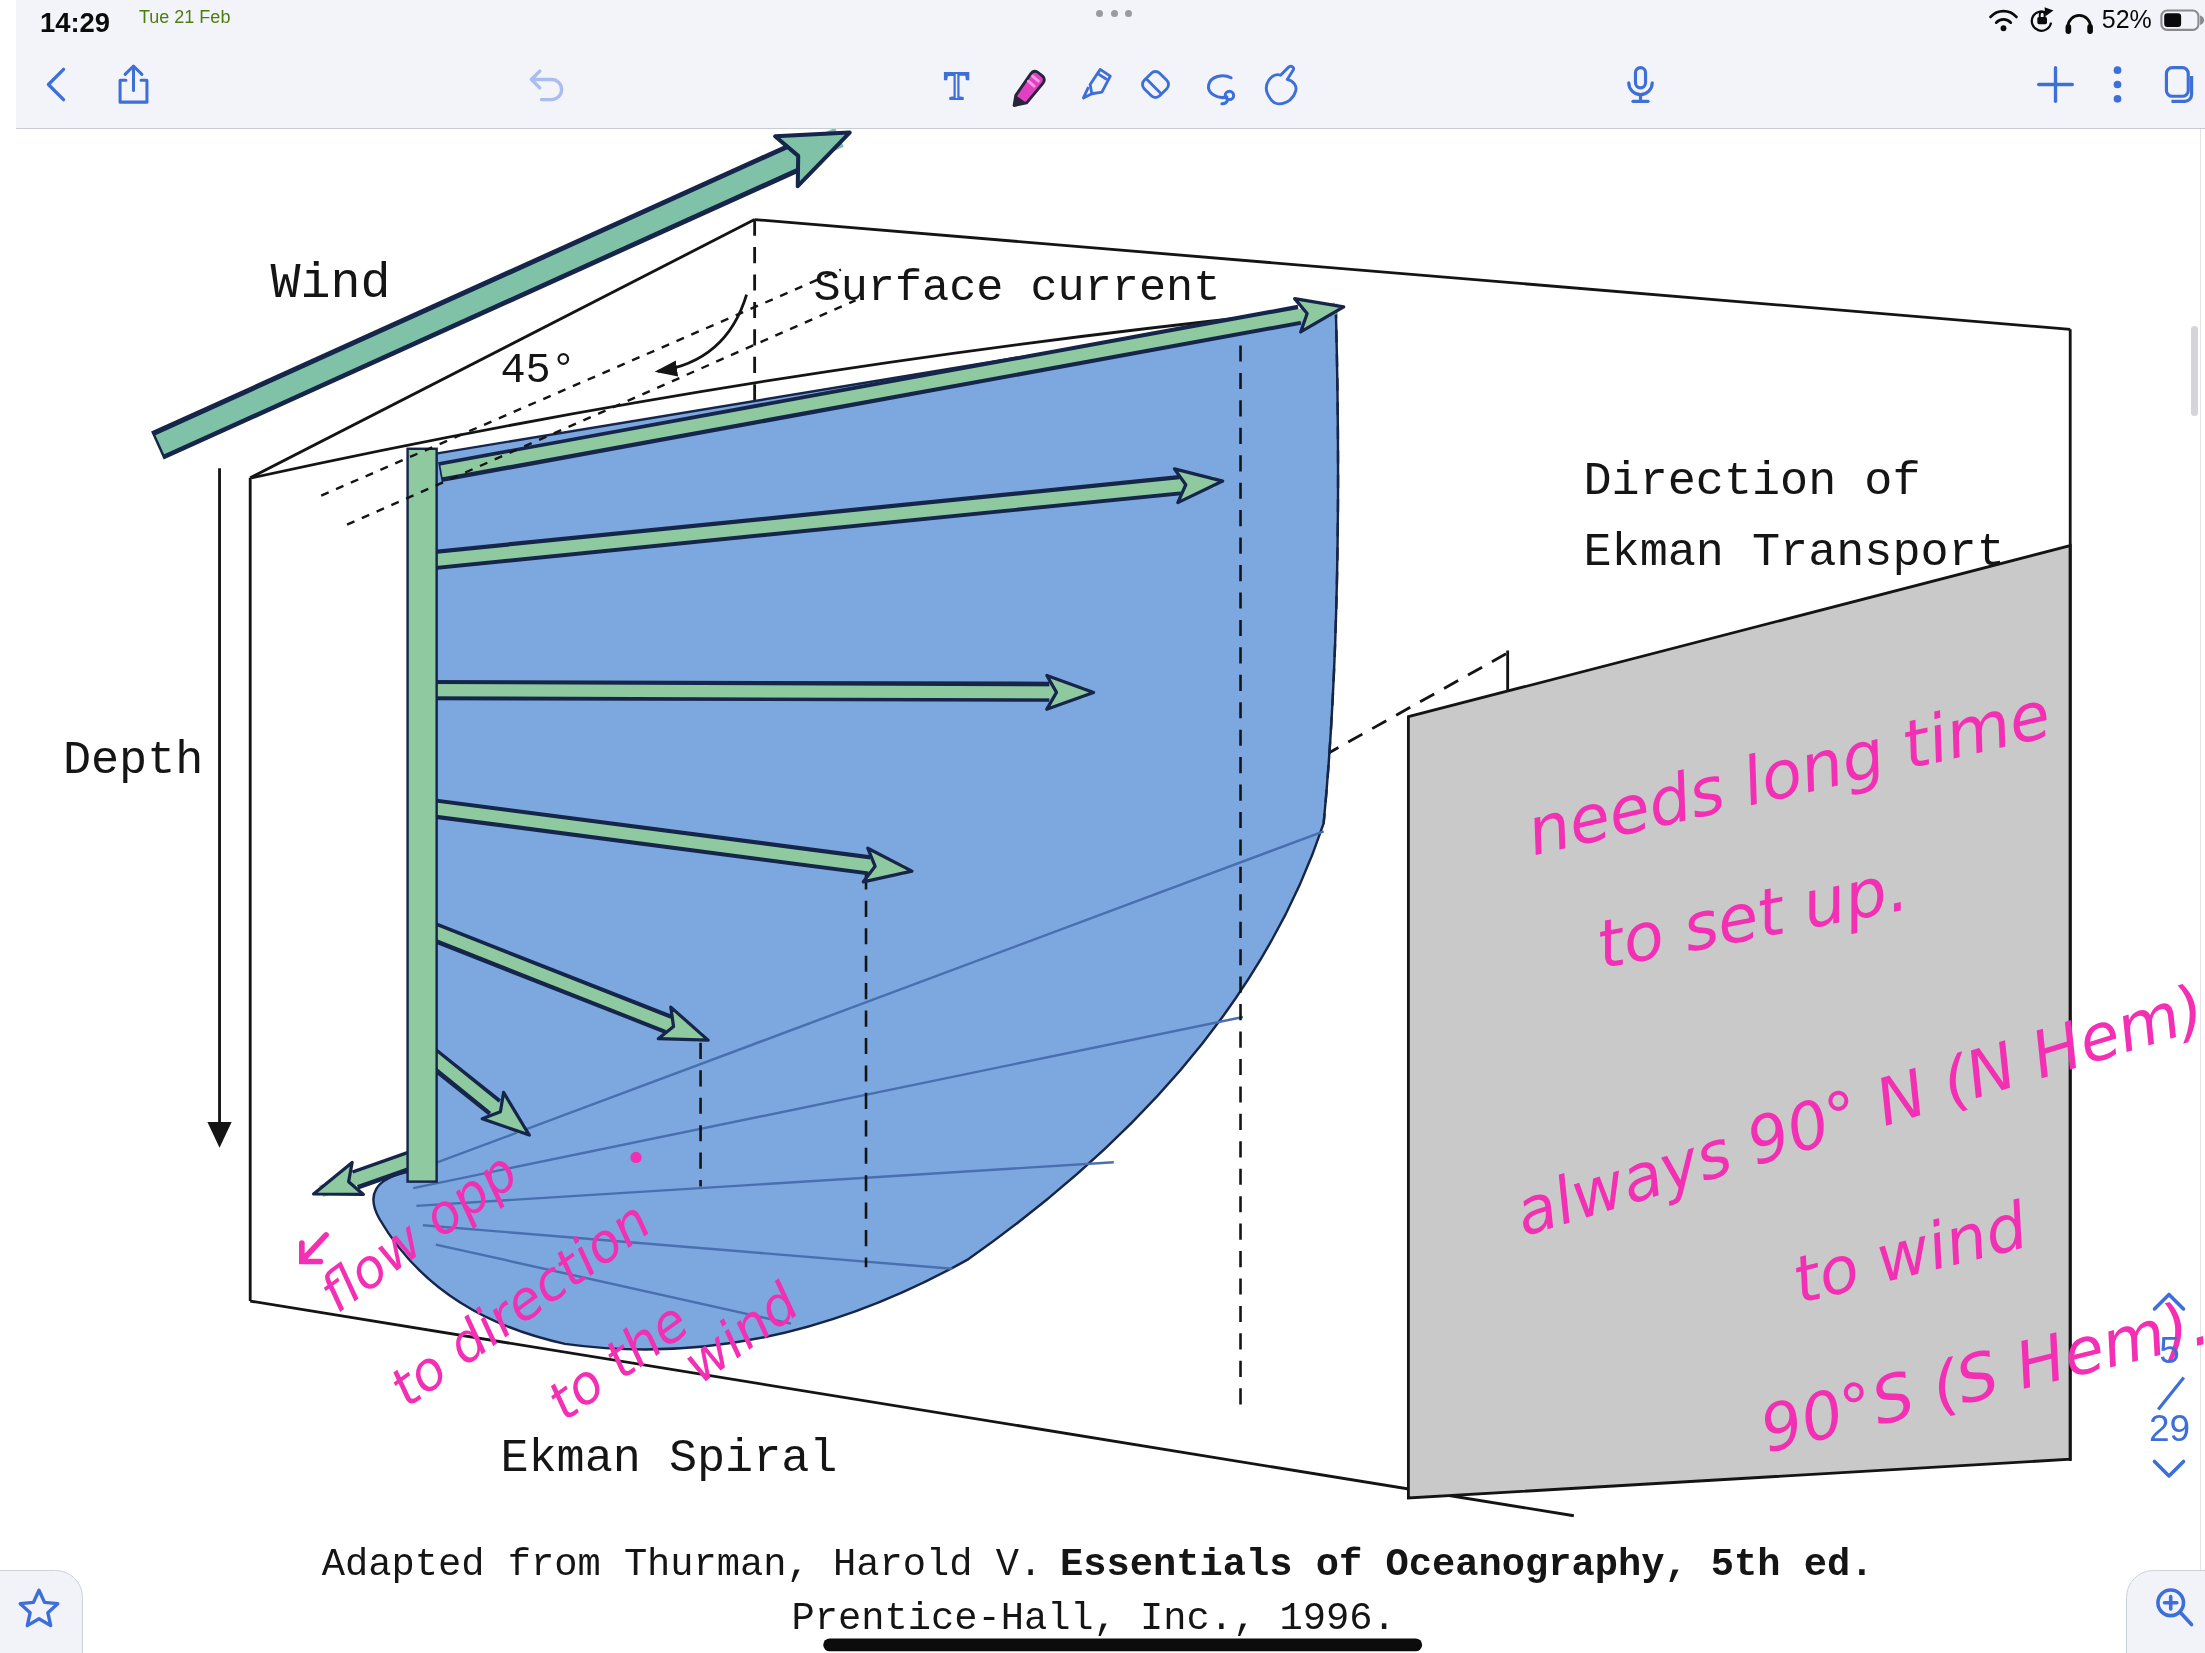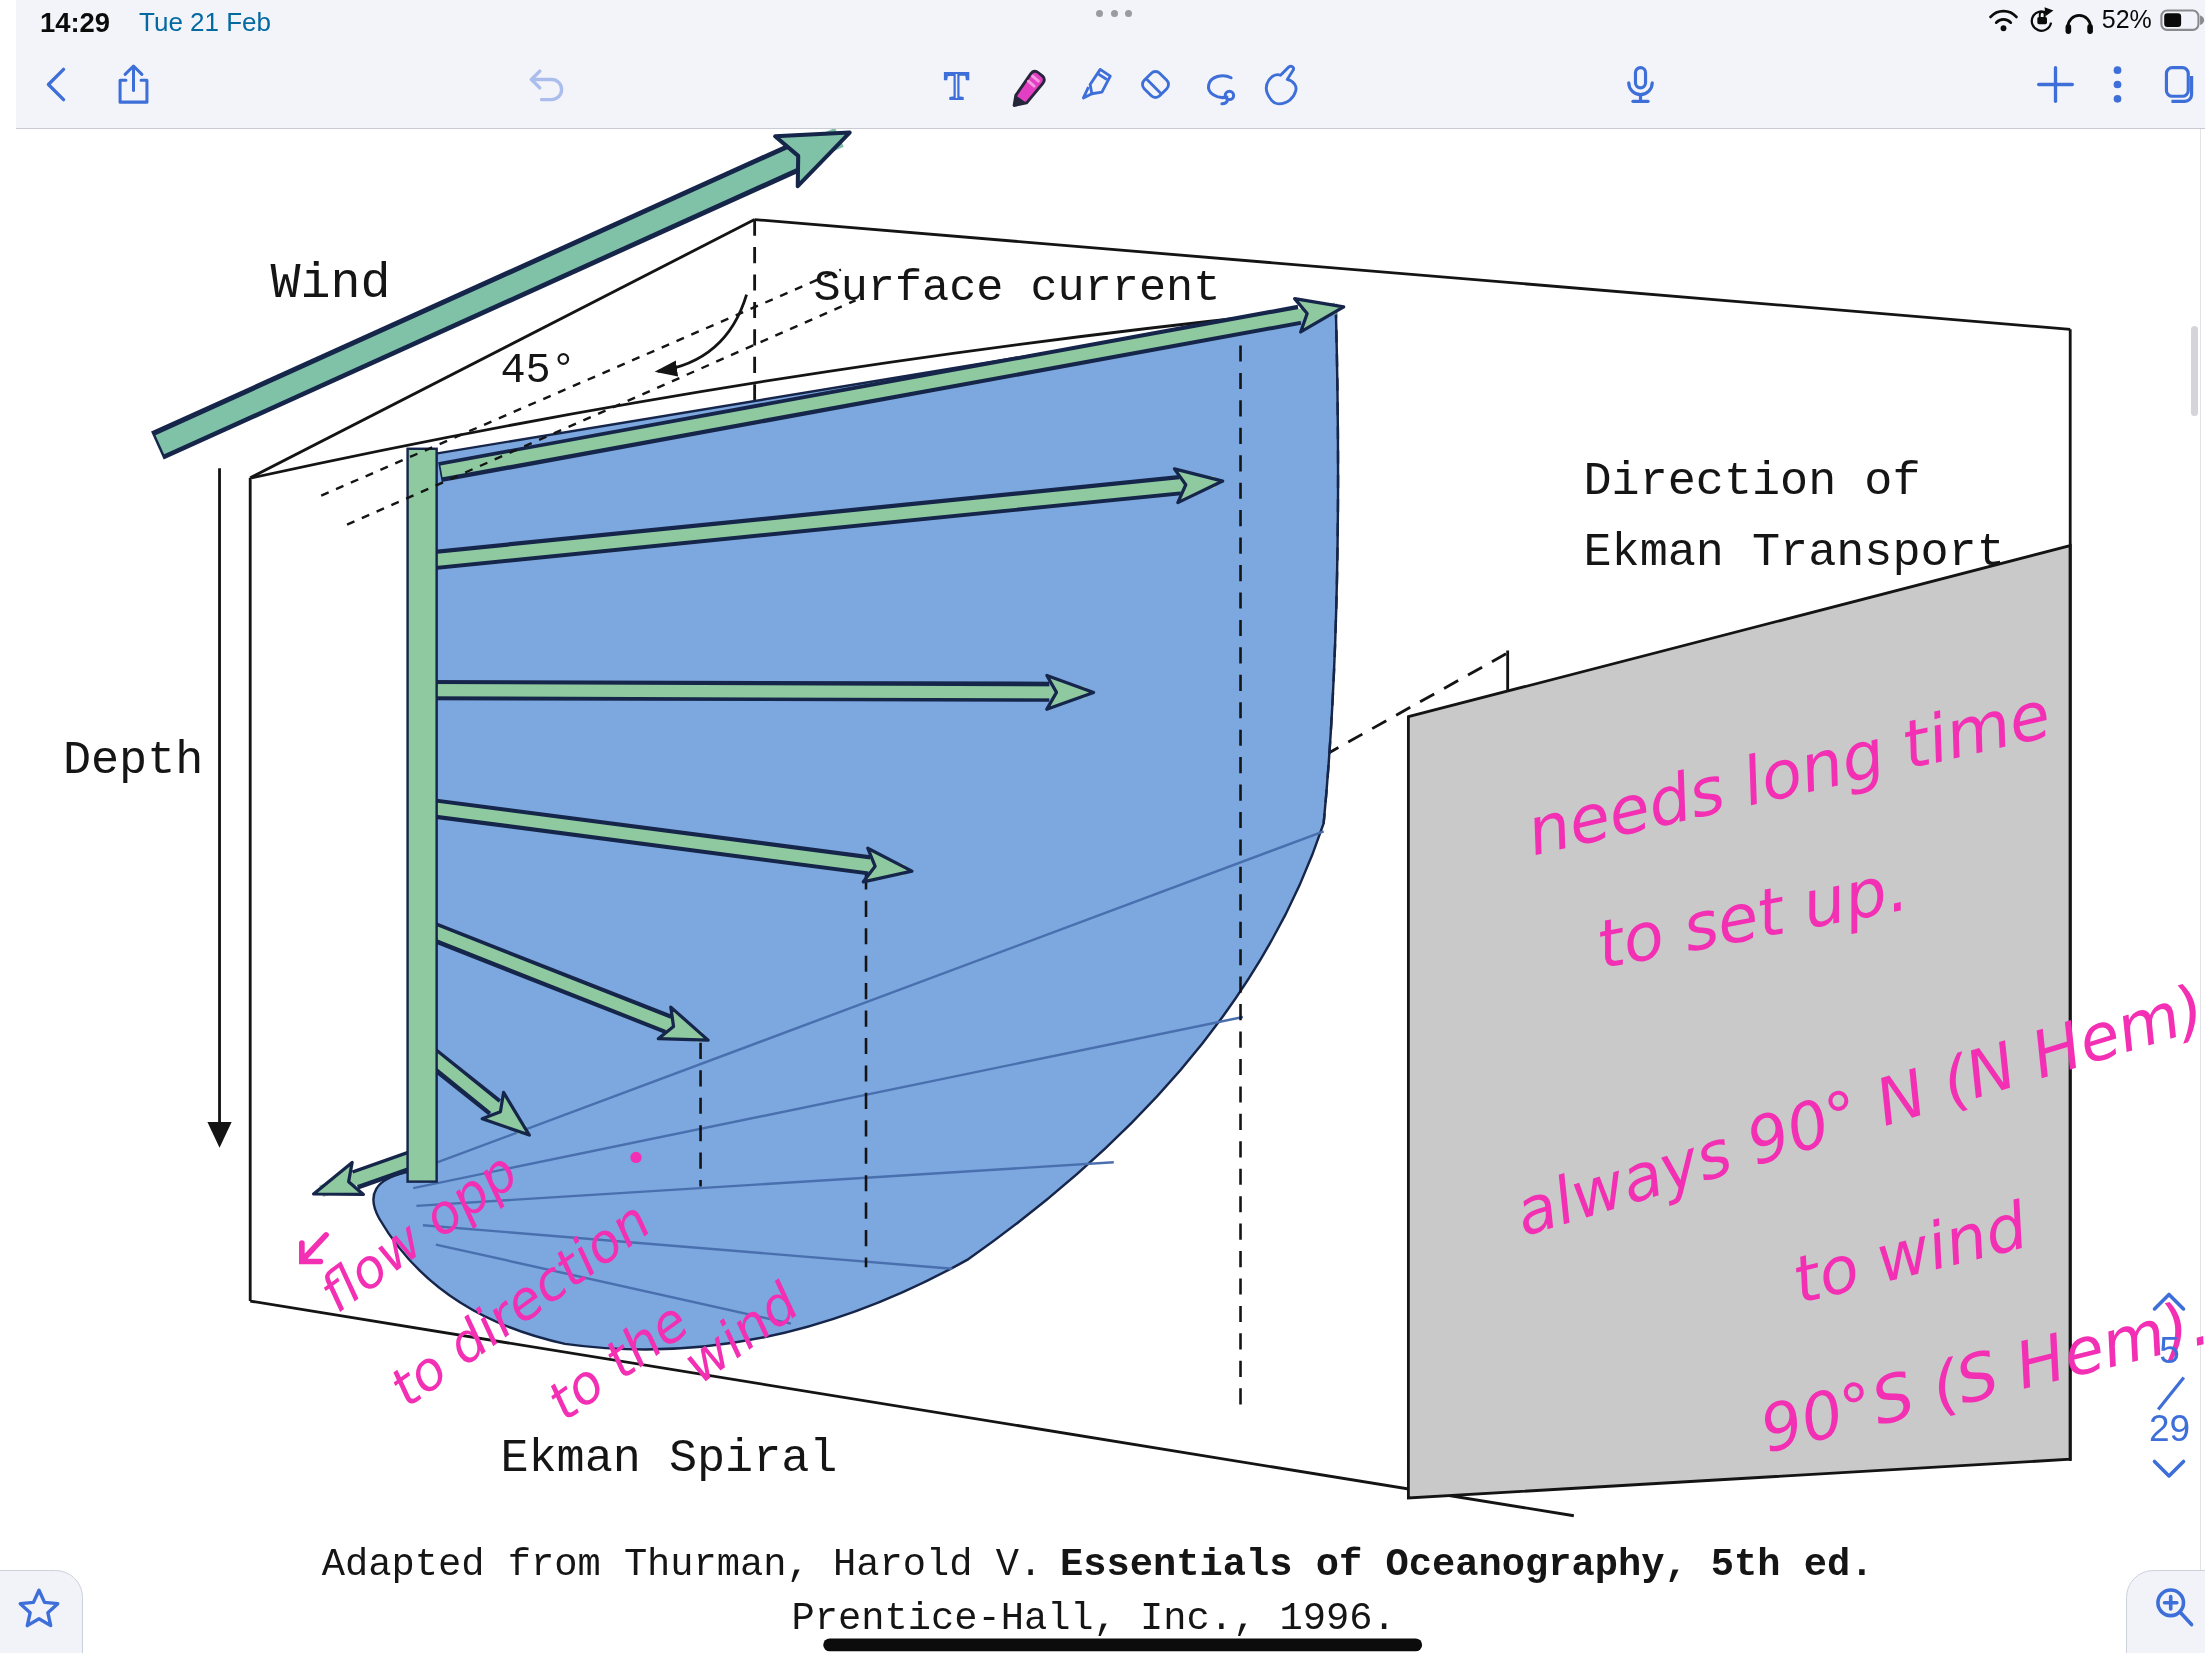--- a/index.html
+++ b/index.html
@@ -2,21 +2,21 @@
 <html style="font-size:13px"><head>
 <meta charset="utf-8">
 <style>
   html,body{margin:0;padding:0;}
   body{width:2205px;height:1653px;position:relative;overflow:hidden;background:#ffffff;
        font-family:"Liberation Sans",sans-serif;}
   
   .chrome{position:absolute;left:0;top:0;width:2205px;height:128px;background:#f3f4f9;
           border-bottom:1.6px solid #c9cbd2;z-index:30;margin-left:16px;}
   .status-time{position:absolute;left:24px;top:6.5px;font-size:27.4px;font-weight:700;color:#0b0b0c;}
-  .status-date{position:absolute;left:123px;top:6.5px;font-size:26px;font-weight:500;color:#0369a1;}
+  .status-date{position:absolute;left:123px;top:6.5px;font-size:18px;font-weight:500;color:#4d7c0f;}
   .mt-dots{position:absolute;left:1080px;top:9.7px;display:flex;gap:7.3px;}
   .mt-dots i{width:7.3px;height:7.3px;border-radius:50%;background:#9a9aa0;display:block;}
   .status-right{position:absolute;left:1973px;top:3.2px;}
   .tbtn{position:absolute;top:61px;width:47px;height:47px;}
   .tbtn svg{width:47px;height:47px;}
   
   .page{position:absolute;left:0;top:128px;width:2204px;height:1526px;background:#fff;}
   .pageedge{position:absolute;left:2200px;top:128px;width:0.8px;height:1526px;background:#e2e2e7;z-index:5;}
   .figure-svg{position:absolute;left:0;top:0;width:2205px;height:1653px;z-index:10;pointer-events:none;}
   

